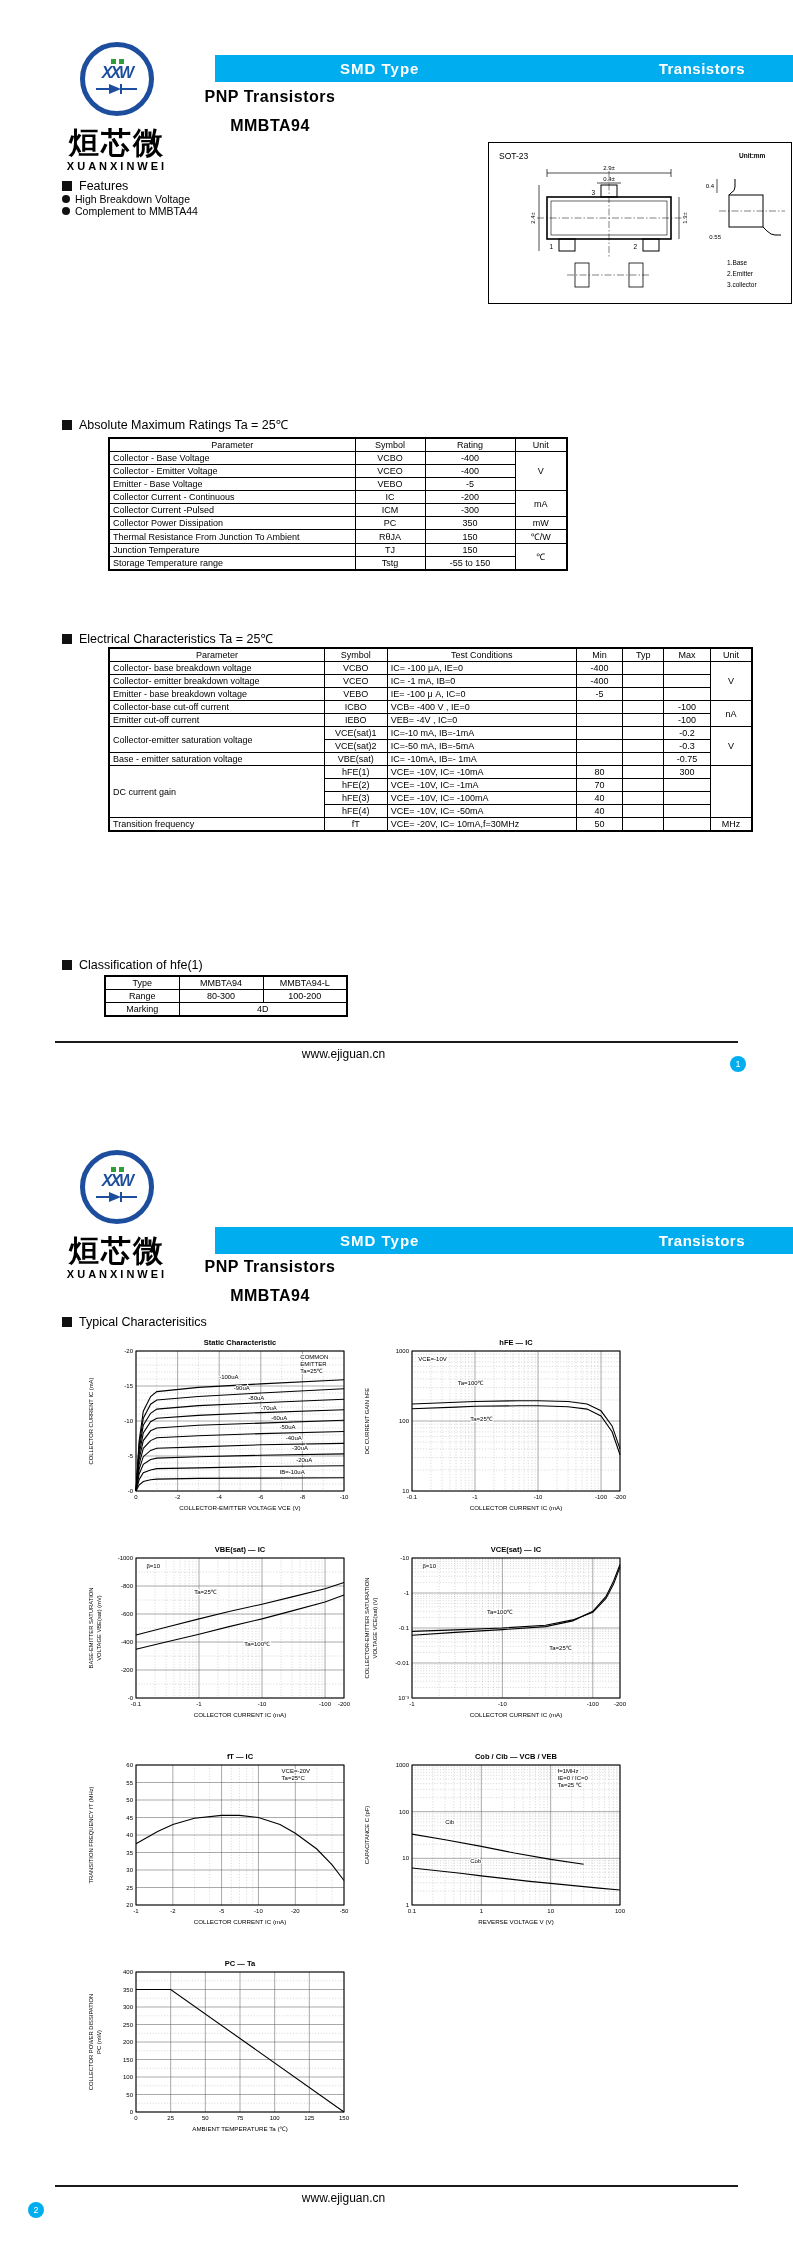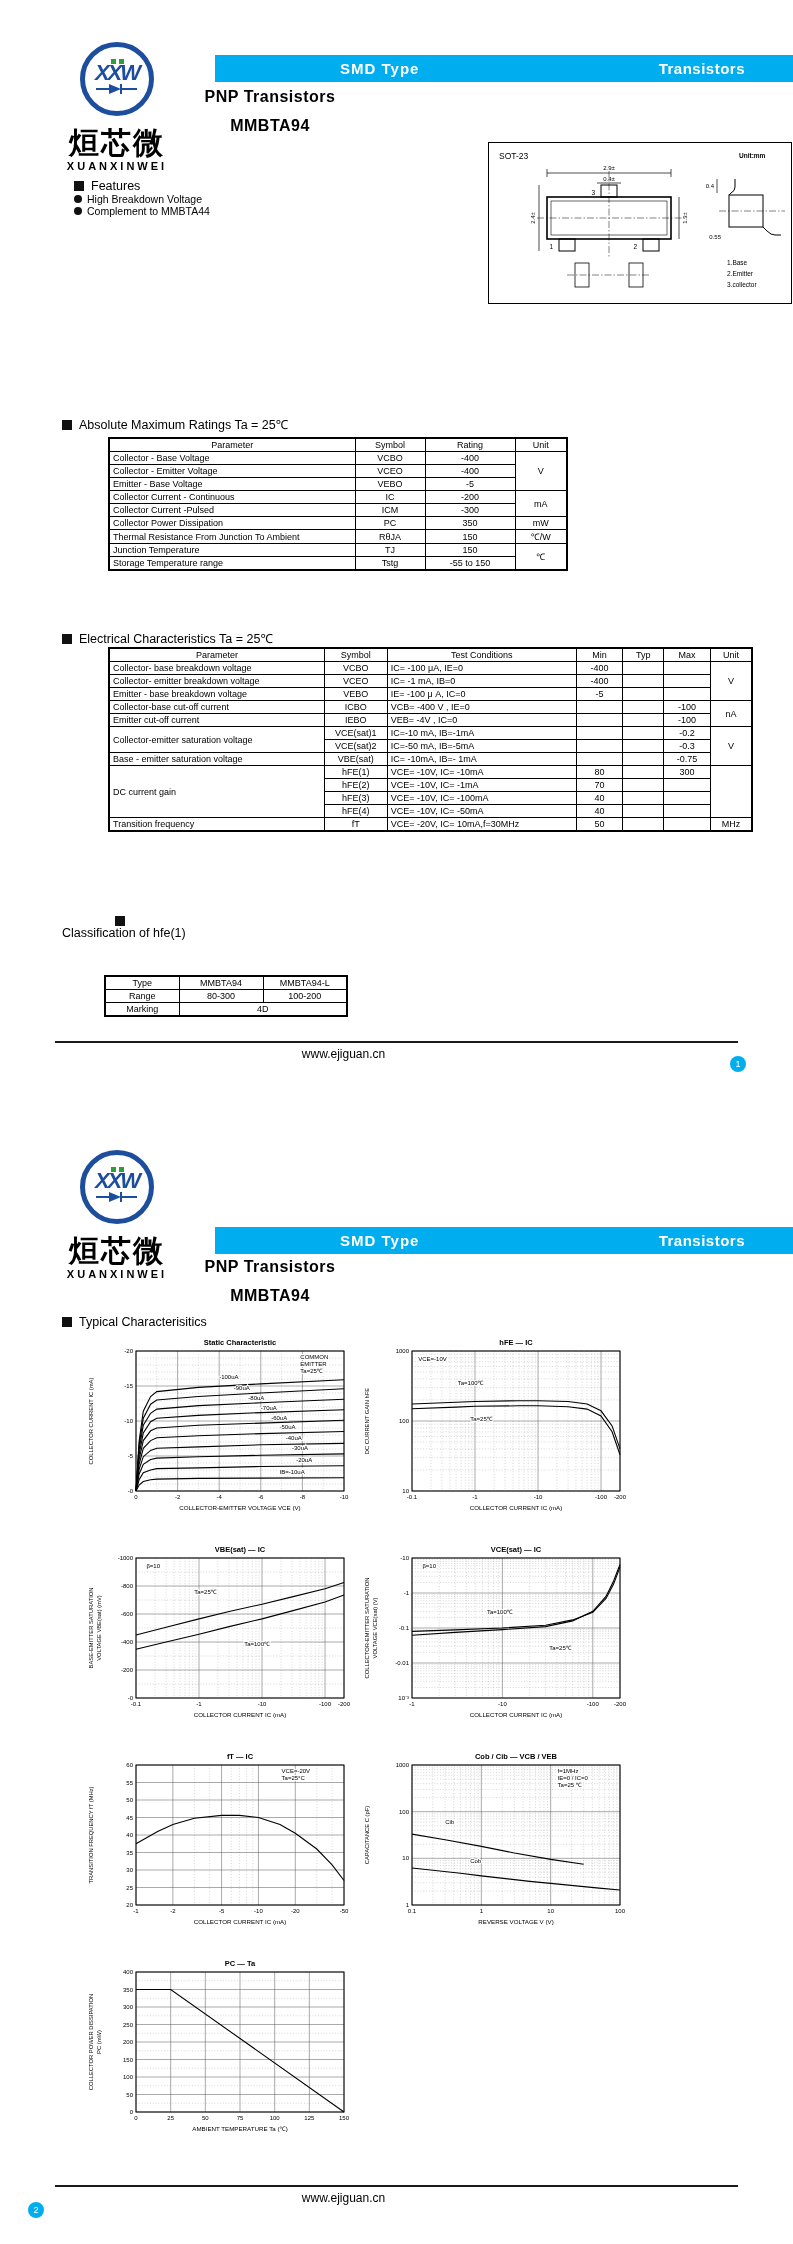--- a/index.html
+++ b/index.html
@@ -4,21 +4,21 @@
 <title>MMBTA94 Datasheet</title>
 <style>
   html,body{margin:0;padding:0;background:#e8e8e8;}
   .sheet{position:relative;width:793px;height:2244px;margin:0 auto;background:#fff;
          font-family:"Liberation Sans",sans-serif;color:#000;overflow:hidden;}
   .abs{position:absolute;}
   
   .logo{width:130px;text-align:center;}
   .logo-circle{position:relative;width:64px;height:64px;border:5px solid #1d4e9e;border-radius:50%;
                margin:0 auto;display:flex;flex-direction:column;align-items:center;justify-content:center;}
-  .logo-mono{color:#1d4e9e;font-weight:bold;font-style:italic;font-size:22px;letter-spacing:-2px;line-height:20px;}
+  .logo-mono{color:#1d4e9e;font-weight:bold;font-style:italic;font-size:16px;letter-spacing:-2px;line-height:20px;}
   .logo-accent{position:absolute;width:5px;height:5px;background:#2e9e3a;}
   .la1{top:12px;left:26px;} .la2{top:12px;left:34px;}
   .logo-cn{font-size:30px;font-weight:bold;letter-spacing:2px;line-height:34px;margin-top:10px;white-space:nowrap;}
   .logo-en{font-size:11px;font-weight:bold;letter-spacing:3px;line-height:12px;}
   
   .banner{background:#00AEEF;color:#fff;font-weight:bold;font-size:15px;height:27px;width:578px;
           display:flex;align-items:center;}
   .banner .bl{margin-left:125px;letter-spacing:1px;}
   .banner .br{margin-left:auto;margin-right:48px;letter-spacing:.5px;}
   .doc-title{width:360px;text-align:center;font-size:16px;font-weight:bold;letter-spacing:.5px;}
@@ -113,21 +113,21 @@
       <text x="225" y="45" font-size="6" text-anchor="end">0.4</text>
       <text x="232" y="96" font-size="6" text-anchor="end">0.55</text>
       <line x1="230" y1="68" x2="296" y2="68" stroke="#000" stroke-width="0.5" stroke-dasharray="7,2,1.5,2"></line>
 
       <text x="238" y="122" font-size="6.5">1.Base</text>
       <text x="238" y="133" font-size="6.5">2.Emitter</text>
       <text x="238" y="144" font-size="6.5">3.collector</text>
     </svg>
   </div>
 
-  <div class="abs" style="left:74px;top:179px;width:300px;">
+  <div class="abs" style="left:62px;top:179px;width:300px;">
     <div class="h-sec">
       <span class="sq"></span>
       <span>Features</span>
     </div>
     <div class="feat-item">
       <span class="bullet"></span>
       <span>High Breakdown Voltage</span>
     </div>
     <div class="feat-item">
       <span class="bullet"></span>
@@ -331,21 +331,21 @@
           <td>fT</td>
           <td class="l">VCE= -20V, IC= 10mA,f=30MHz</td>
           <td>50</td>
           <td></td>
           <td></td>
           <td>MHz</td>
         </tr>
   </tbody>
     </table>
 
-  <div class="abs h-sec" style="left:62px;top:916px;flex-direction:column;">
+  <div class="abs h-sec" style="left:62px;top:958px;">
     <span class="sq"></span>
     <span>Classification of hfe(1)</span>
   </div>
   <table class="t abs" style="left:104px;top:975px;width:242px;">
     <colgroup>
         <col style="width:74px">
         <col style="width:84px">
         <col style="width:84px">
       </colgroup>
     <tbody>

